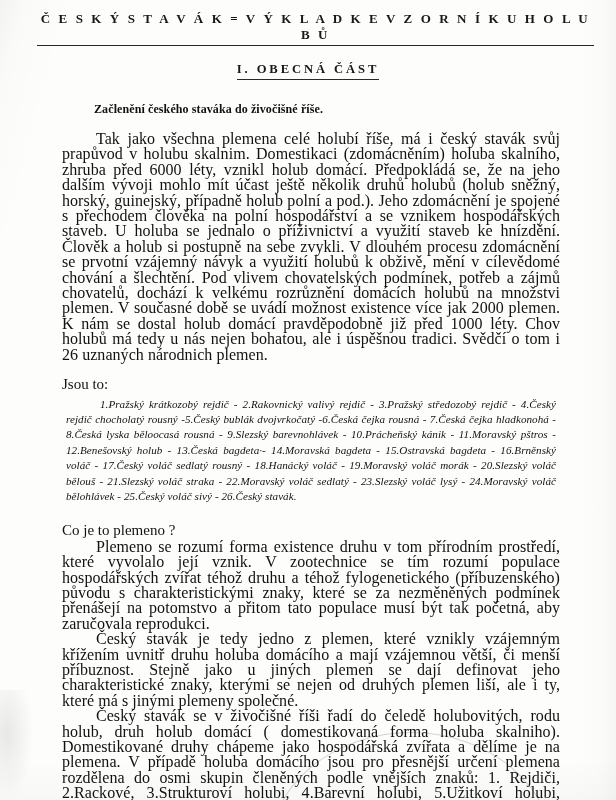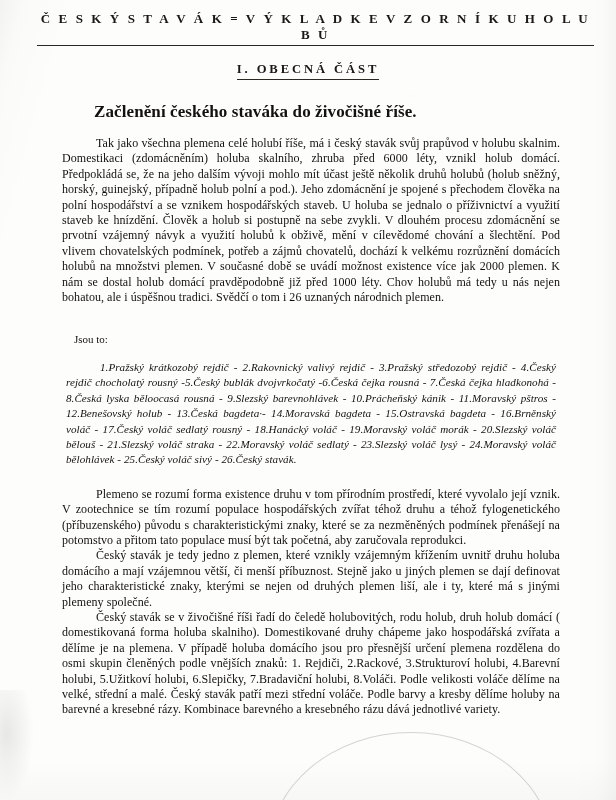--- a/index.html
+++ b/index.html
@@ -89,42 +89,42 @@
   }
   .doc-subtitle span.ul {
     border-bottom: 1.2px solid #2b2824;
     padding-bottom: 2px;
     display: inline-block;
     font-family: Liberation Serif, serif;
   }
 
   .section-heading {
     font-weight: bold;
-    font-size: 17px;
+    font-size: 12px;
     margin: 22px 0 0 0;
     padding-left: 94px;
     letter-spacing: .1px;
   }
 
   
   .body-block {
     padding: 0 56px 0 62px;
   }
   p.para {
     margin: 0;
-    font-size: 12px;
+    font-size: 16px;
     line-height: 15.4px;
     text-align: justify;
     text-indent: 34px;
     letter-spacing: .05px;
   }
   p.para.first { margin-top: 14px; }
   p.plain {
-    margin: 12px;
-    font-size: 11px;
+    margin: 0;
+    font-size: 15px;
     line-height: 15.4px;
     text-indent: 0;
   }
   .gap-md { height: 15px; }
 
   
   .breed-list {
     margin: 4px;
     font-style: italic;
     font-size: 11.1px;
@@ -155,20 +155,21 @@
       <p class="para first">Tak jako všechna plemena celé holubí říše, má i český stavák svůj prapůvod v holubu skalnim. Domestikaci (zdomácněním) holuba skalního, zhruba před 6000 léty, vznikl holub domácí. Předpokládá se, že na jeho dalším vývoji mohlo mít účast ještě několik druhů holubů (holub sněžný, horský, guinejský, případně holub polní a pod.). Jeho zdomácnění je spojené s přechodem člověka na polní hospodářství a se vznikem hospodářských staveb. U holuba se jednalo o příživnictví a využití staveb ke hnízdění. Člověk a holub si postupně na sebe zvykli. V dlouhém procesu zdomácnění se prvotní vzájemný návyk a využití holubů k obživě, mění v cílevědomé chování a šlechtění. Pod vlivem chovatelských podmínek, potřeb a zájmů chovatelů, dochází k velkému rozrůznění domácích holubů na množstvi plemen. V současné době se uvádí možnost existence více jak 2000 plemen. K nám se dostal holub domácí pravděpodobně již před 1000 léty. Chov holubů má tedy u nás nejen bohatou, ale i úspěšnou tradici. Svědčí o tom i 26 uznaných národnich plemen.</p>
 
       <div class="gap-md"></div>
 
       <p class="plain">Jsou to:</p>
 
       <p class="breed-list">1.Pražský krátkozobý rejdič - 2.Rakovnický valivý rejdič - 3.Pražský středozobý rejdič - 4.Český rejdič chocholatý rousný -5.Český bublák dvojvrkočatý -6.Česká čejka rousná - 7.Česká čejka hladkonohá - 8.Česká lyska běloocasá rousná - 9.Slezský barevnohlávek - 10.Prácheňský kánik - 11.Moravský pštros - 12.Benešovský holub - 13.Česká bagdeta·- 14.Moravská bagdeta - 15.Ostravská bagdeta - 16.Brněnský voláč - 17.Český voláč sedlatý rousný  - 18.Hanácký voláč - 19.Moravský voláč morák - 20.Slezský voláč bělouš  - 21.Slezský voláč straka - 22.Moravský voláč sedlatý - 23.Slezský voláč lysý - 24.Moravský voláč bělohlávek - 25.Český voláč sivý - 26.Český stavák.</p>
 
       <div class="gap-md"></div>
 
+      <p class="plain">Co je to plemeno ?</p>
 
       <p class="para">Plemeno se rozumí forma existence druhu v tom přírodním prostředí, které vyvolalo její vznik. V zootechnice se tím rozumí populace hospodářských zvířat téhož druhu a téhož fylogenetického (příbuzenského) původu s charakteristickými znaky, které se za nezměněných podmínek přenášejí na potomstvo a přitom tato populace musí být tak početná, aby zaručovala reprodukci.</p>
 
 
       <p class="para">Český stavák je tedy jedno z  plemen, které vznikly  vzájemným křížením uvnitř druhu holuba domácího a mají vzájemnou větší, či menší příbuznost. Stejně jako u jiných plemen se dají definovat jeho charakteristické znaky, kterými se nejen od  druhých plemen liší, ale i ty, které má  s jinými plemeny společné.</p>
 
       <p class="para">Český stavák se v živočišné říši řadí do čeledě holubovitých, rodu holub, druh holub domácí ( domestikovaná forma holuba skalniho). Domestikované druhy chápeme jako hospodářská zvířata a dělíme je na plemena. V  případě  holuba domácího jsou pro přesnější určení plemena rozdělena do osmi skupin členěných podle vnějších znaků: 1. Rejdiči, 2.Rackové, 3.Strukturoví  holubi, 4.Barevní holubi, 5.Užitkoví holubi, 6.Slepičky, 7.Bradaviční holubi, 8.Voláči. Podle velikosti voláče dělíme na velké, střední a malé. Český stavák patří mezi střední voláče. Podle barvy a kresby dělíme holuby na barevné a kresebné rázy. Kombinace barevného a kresebného rázu dává jednotlivé variety.</p>
 
     </div>
   </div>

